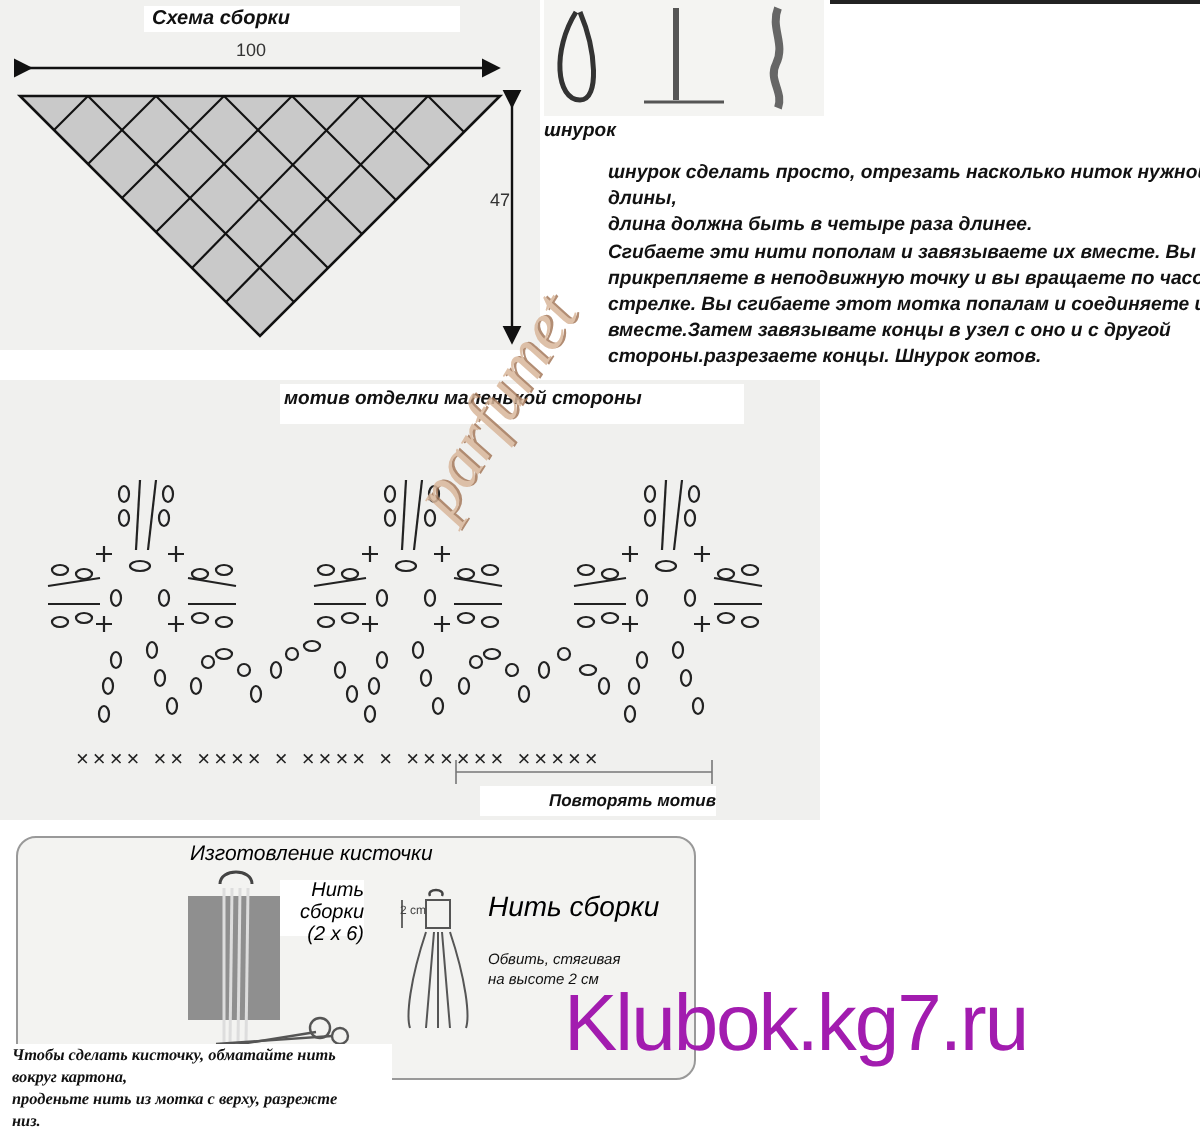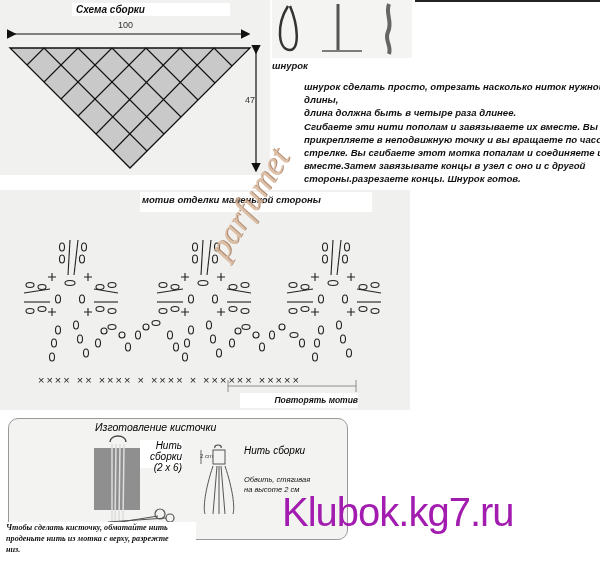--- a/index.html
+++ b/index.html
@@ -232,22 +232,23 @@
 </svg>
 <div class="abs" style="left:140px;top:440px;width:42px;height:28px;background:#fff;font-size:10px;font-style:italic;line-height:11px;text-align:right;">Нить сборки (2 х 6)</div>
 
 <svg class="abs" style="left:195px;top:440px;" width="50" height="80">
   <path d="M20,8 C18,4 28,4 26,8" fill="none" stroke="#444" stroke-width="1.2"></path>
   <rect x="18" y="10" width="12" height="14" fill="none" stroke="#555" stroke-width="1"></rect>
   <path d="M18,26 C10,50 8,68 10,74 M30,26 C38,50 40,68 38,74 M22,26 L18,74 M26,26 L30,74 M24,26 L24,74" fill="none" stroke="#555" stroke-width="1"></path>
   <line x1="6" y1="10" x2="6" y2="24" stroke="#444" stroke-width="0.8"></line>
 </svg>
 <div class="abs" style="left:200px;top:453px;font-size:6px;color:#444;">2 cm</div>
-<div class="abs" style="left:244px;top:445px;font-size:10px;font-style:italic;">Нить сборки</div>
+<div class="abs" style="left:244px;top:445px;font-size:14px;font-style:italic;">Нить сборки</div>
 <div class="abs bold-it" style="left:244px;top:475px;width:75px;font-size:7.5px;line-height:10px;font-weight:normal;">Обвить, стягивая на высоте 2 см</div>
 
 <div class="abs bold-it" style="left:6px;top:522px;width:190px;background:#fff;font-size:8.2px;line-height:11px;font-family:'Liberation Serif',serif;">
   <div>Чтобы сделать кисточку, обматайте нить</div>
+  <div>вокруг картона,</div>
   <div>проденьте нить из мотка с верху, разрежте</div>
   <div>низ.</div>
 </div>
 
 <div class="abs site-wm">Klubok.kg7.ru</div>
 
 </body></html>

